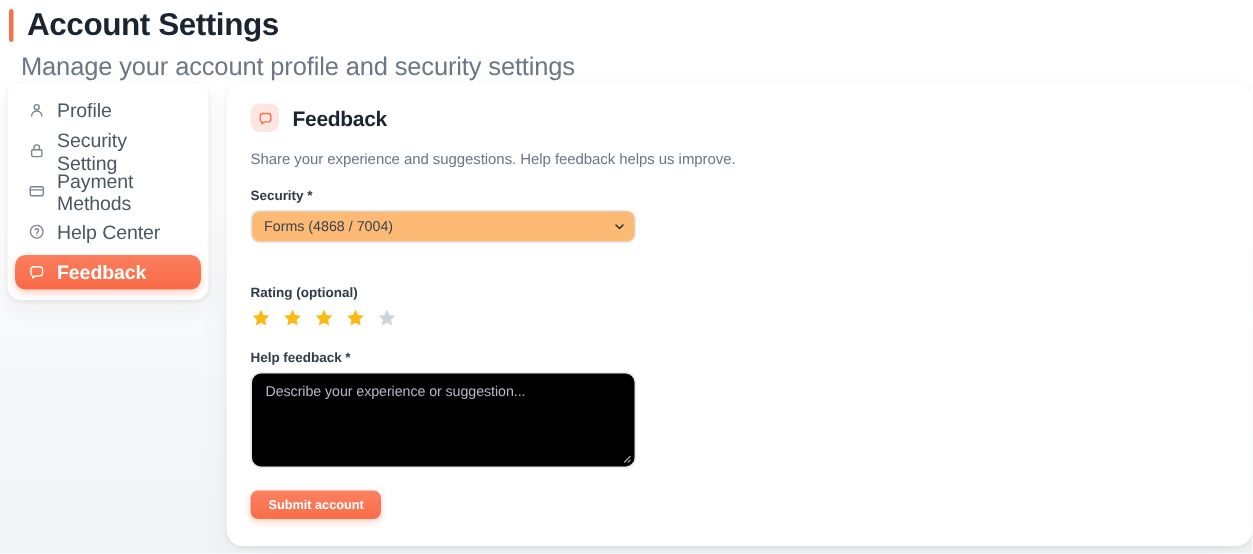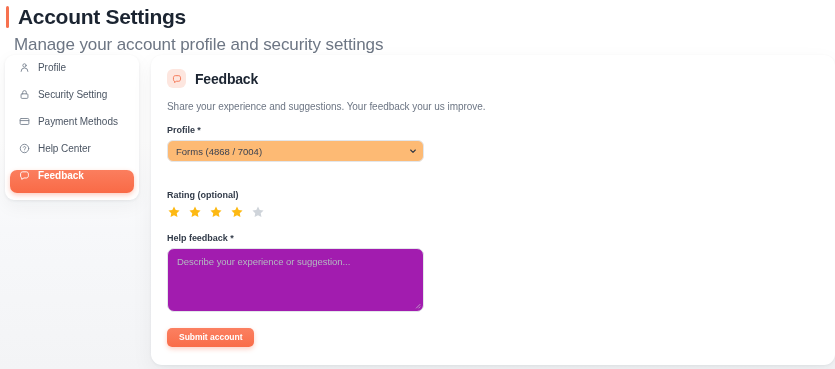--- a/index.html
+++ b/index.html
@@ -80,26 +80,27 @@
     width: 134px;
     background: #ffffff;
     border-radius: 9px;
     box-shadow: 0 1px 3px rgba(24, 33, 48, 0.07), 0 6px 18px rgba(24, 33, 48, 0.05);
     padding: 7px 5px 7px 5px;
     flex: none;
   }
 
   .nav-item {
     display: flex;
+    align-items: center;
     gap: 8px;
     height: 23px;
     padding: 0 9px;
     margin-bottom: 2px;
     border-radius: 7px;
-    font-size: 10px;
+    font-size: 13px;
     color: #4b5563;
     letter-spacing: -0.05px;
     cursor: pointer;
   }
   .nav-item:last-child { margin-bottom: 0; }
 
   .nav-item .nav-icon {
     width: 11px;
     height: 11px;
     flex: none;
@@ -232,21 +233,21 @@
   }
   .star.off { color: #cfd4da; }
   .star svg { width: 14px; height: 14px; display: block; }
 
   .textarea {
     margin-top: 5px;
     width: 257px;
     height: 64px;
     border: 1px solid #e3e6ea;
     border-radius: 7px;
-    background: #a21caf;
+    background: #000000;
     padding: 7px 9px;
     font-family: "Liberation Sans", sans-serif;
     font-size: 9.5px;
     color: #b3b9c1;
     letter-spacing: -0.05px;
     position: relative;
     cursor: text;
     resize: none;
   }
 
@@ -357,24 +358,24 @@
 
       <div class="card-head">
         <span class="card-head-icon">
           <svg viewBox="0 0 24 24" fill="none" stroke="currentColor" stroke-width="2.2" stroke-linecap="round" stroke-linejoin="round">
             <path d="M20.5 13.2c0 2.3-2 4.2-4.4 4.2h-5.3L6 20.3v-2.9H5.9c-1.5-.6-2.4-2.1-2.4-3.9V8.2c0-2.3 2-4.2 4.4-4.2h8.2c2.4 0 4.4 1.9 4.4 4.2z"></path>
           </svg>
         </span>
         <h2 class="card-title">Feedback</h2>
       </div>
 
-      <p class="card-desc">Share your experience and suggestions. Your feedback your us improve.</p>
+      <p class="card-desc">Share your experience and suggestions. Help feedback helps us improve.</p>
 
       <div class="field cat-field">
-        <div class="field-label">Profile *</div>
+        <div class="field-label">Security *</div>
         <div class="select-row">
           <div class="select-box">Forms (4868 / 7004)</div>
           <span class="select-chevron">
             <svg viewBox="0 0 24 24" fill="none" stroke="currentColor" stroke-width="3.2" stroke-linecap="round" stroke-linejoin="round">
               <path d="M5 9l7 7 7-7"></path>
             </svg>
           </span>
         </div>
       </div>
 

